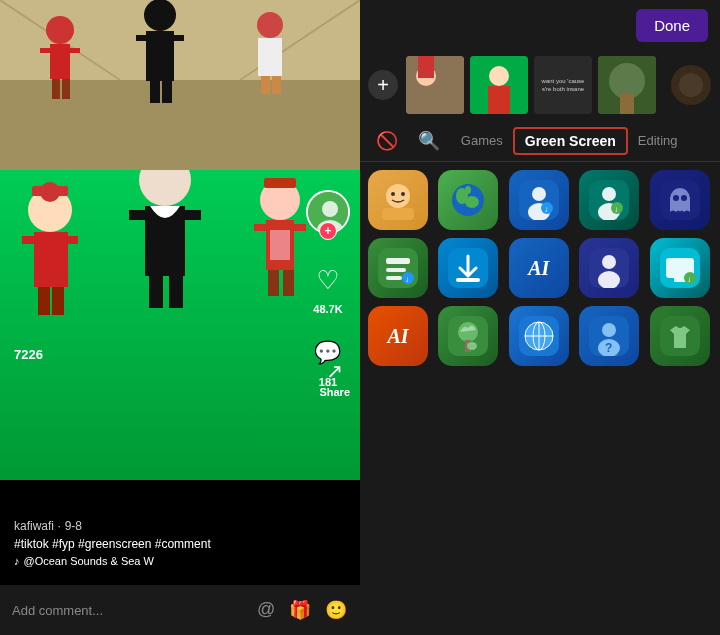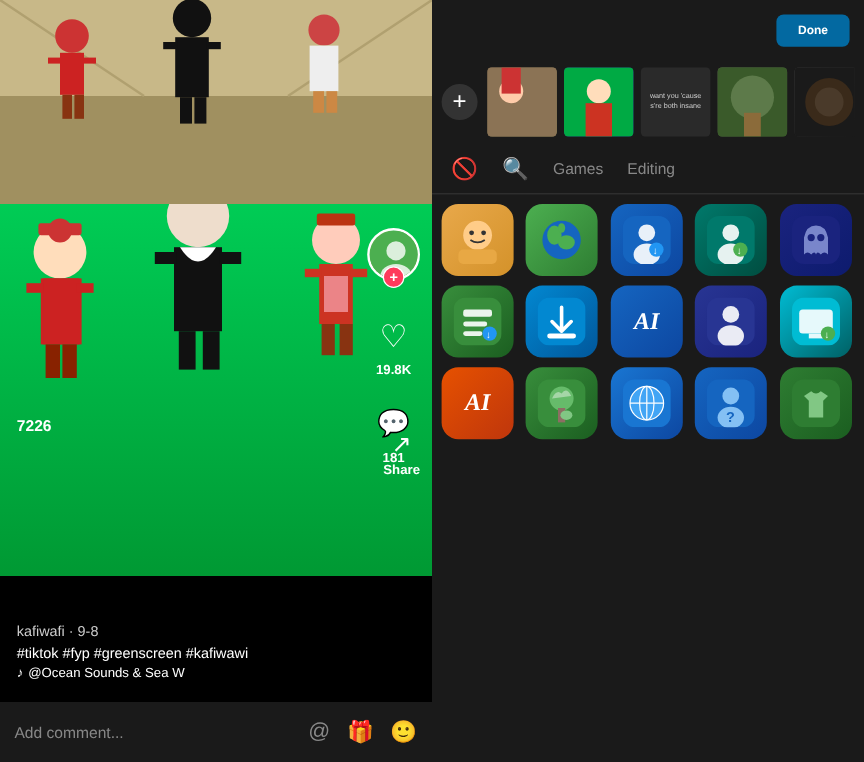--- a/index.html
+++ b/index.html
@@ -224,27 +224,27 @@
 
     .right-top {
       height: 50px;
       display: flex;
       align-items: center;
       justify-content: flex-end;
       padding: 0 12px;
     }
 
     .done-btn {
-      background: #0369a1;
+      background: #4c1d95;
       color: #fff;
       border: none;
       border-radius: 6px;
       padding: 8px 18px;
-      font-size: 10px;
-      font-weight: 700;
+      font-size: 15px;
+      font-weight: 400;
       cursor: pointer;
     }
 
     
     .media-strip {
       height: 70px;
       display: flex;
       align-items: center;
       gap: 8px;
       padding: 0 8px;
@@ -498,42 +498,42 @@
             <circle cx="22" cy="22" r="22" fill="#4CAF50"></circle>
             <circle cx="22" cy="17" r="8" fill="#fff" opacity="0.8"></circle>
             <ellipse cx="22" cy="38" rx="13" ry="10" fill="#fff" opacity="0.8"></ellipse>
           </svg>
         </div>
         <div class="avatar-plus">+</div>
       </div>
 
       <div class="action-btn">
         <div class="action-icon">♡</div>
-        <div class="action-count like-count">19.8K</div>
+        <div class="action-count like-count">48.7K</div>
       </div>
 
       <div class="action-btn">
         <div class="action-icon" style="font-size:22px;">💬</div>
         <div class="action-count">181</div>
       </div>
     </div>
 
     <div class="view-badge" style="position:absolute; bottom:118px; left:14px;">7226</div>
 
     <div class="share-btn" style="position:absolute; bottom:82px; right:10px; display:flex; flex-direction:column; align-items:center;">
       <div class="share-icon">↗</div>
       <div class="share-label">Share</div>
     </div>
   </div>
 
   <div class="video-info" style="position:absolute; bottom:50px; left:0; right:0; padding:10px 14px 18px; background: linear-gradient(to top, rgba(0,0,0,0.75) 0%, transparent 100%);">
     <div class="username">
       <span>kafiwafi</span><span> · 9-8</span>
     </div>
-    <div class="hashtags">#tiktok  #fyp #greenscreen #kafiwawi</div>
+    <div class="hashtags">#tiktok  #fyp #greenscreen #comment</div>
     <div class="sound-info">
       <span class="music-note">♪</span>
       <span>@Ocean Sounds &amp; Sea W</span>
     </div>
   </div>
 
   <div class="comment-bar">
     <div class="comment-input">Add comment...</div>
     <div class="comment-icons">
       <span>@</span>
@@ -584,20 +584,21 @@
         </svg>
       </div>
 
     </div>
   </div>
 
   <div class="category-tabs">
     <div class="cat-tab icon-tab">🚫</div>
     <div class="cat-tab icon-tab">🔍</div>
     <div class="cat-tab">Games</div>
+    <div class="cat-tab active">Green Screen</div>
     <div class="cat-tab editing">Editing</div>
   </div>
 
   <div class="app-grid-container">
     <div class="app-grid">
 
       <div class="app-icon app-face">
         <div class="app-icon-inner">
           <svg width="40" height="40" viewBox="0 0 40 40">
             <circle cx="20" cy="16" r="12" fill="#FFCC88"></circle>

